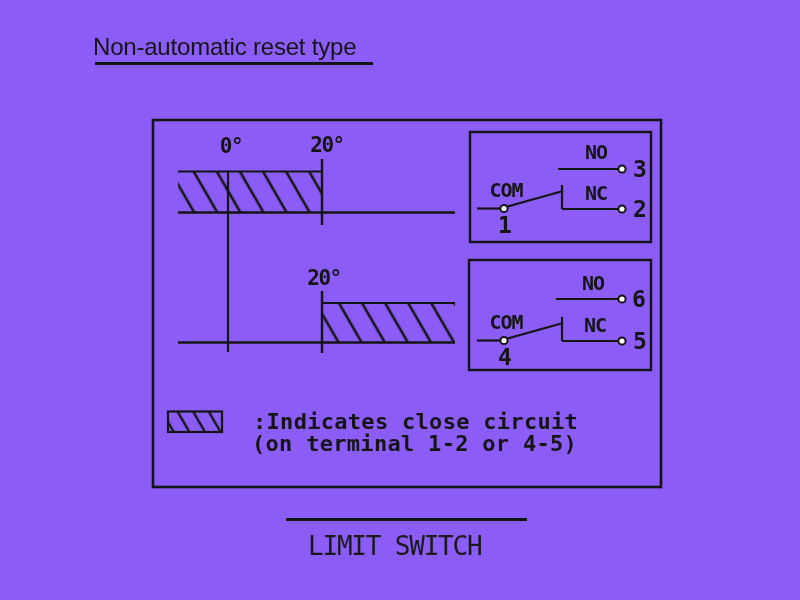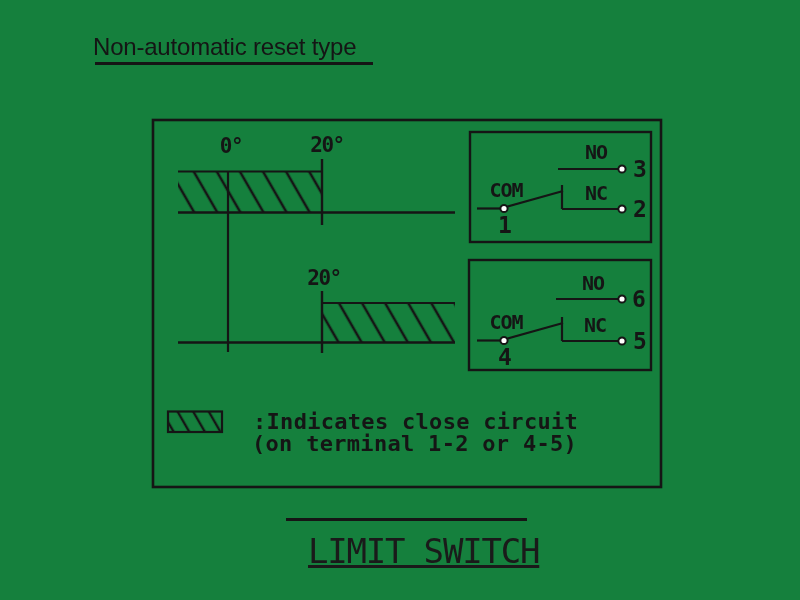--- a/index.html
+++ b/index.html
@@ -4,21 +4,21 @@
 <style>
   html, body {
     margin: 0; padding: 0;
     width: 800px; height: 600px;
     background: #ffffff;
     overflow: hidden;
   }
   #canvas {
     position: relative;
     width: 800px; height: 600px;
-    background: #15803d;
+    background: #8b5cf6;
     font-family: "DejaVu Sans Mono", monospace;
     color: #151515;
   }
   .abs { position: absolute; }
   .title-top {
     left: 93px; top: 33px;
     font-family: "Liberation Sans", sans-serif;
     font-size: 24px;
     letter-spacing: -0.2px;
     color: #151515;
@@ -38,25 +38,24 @@
     white-space: nowrap;
   }
   .footer-line {
     left: 286px; top: 518px;
     width: 241px; height: 3px;
     background: #151515;
   }
   .footer-label {
     left: 308px; top: 531px;
     font-family: "DejaVu Sans Mono", monospace;
-    font-size: 34px;
+    font-size: 26px;
     letter-spacing: -1.2px;
     color: #1a1a1a;
     white-space: nowrap;
-    text-decoration: underline;
   }
   svg text {
     font-family: "DejaVu Sans Mono", monospace;
     font-weight: bold;
     fill: #151515;
   }
   svg .lbl  { font-size: 20px; letter-spacing: -1px; }
   svg .num  { font-size: 23px; }
   svg .ang  { font-size: 21px; letter-spacing: -1.5px; }
   svg .leg  { font-size: 22px; letter-spacing: 0.3px; }

